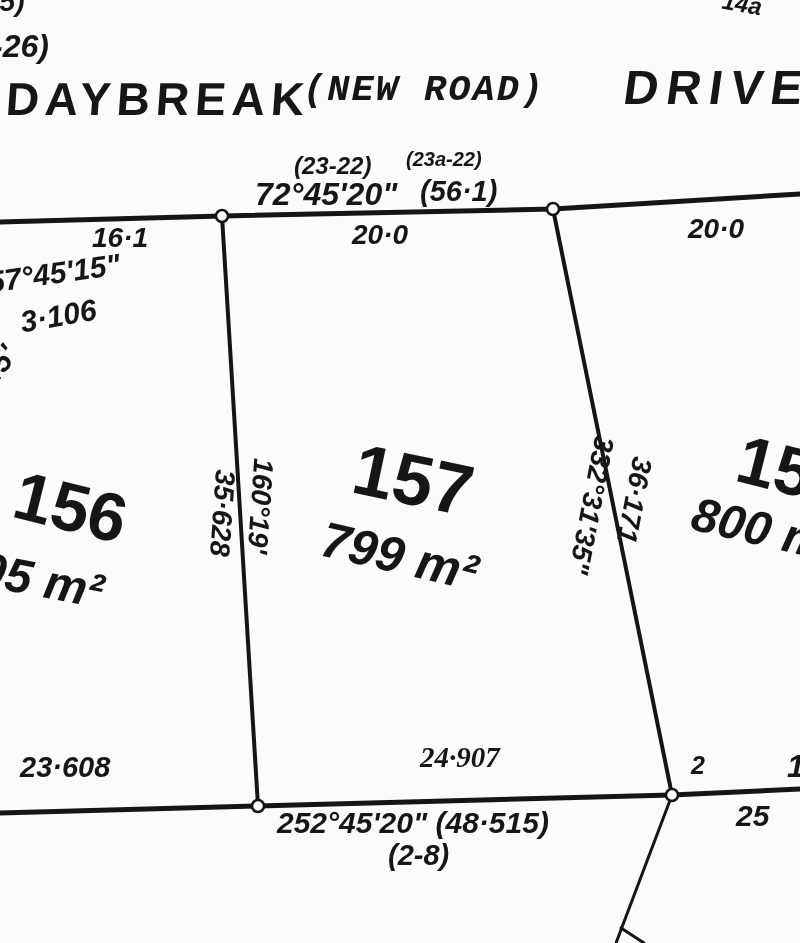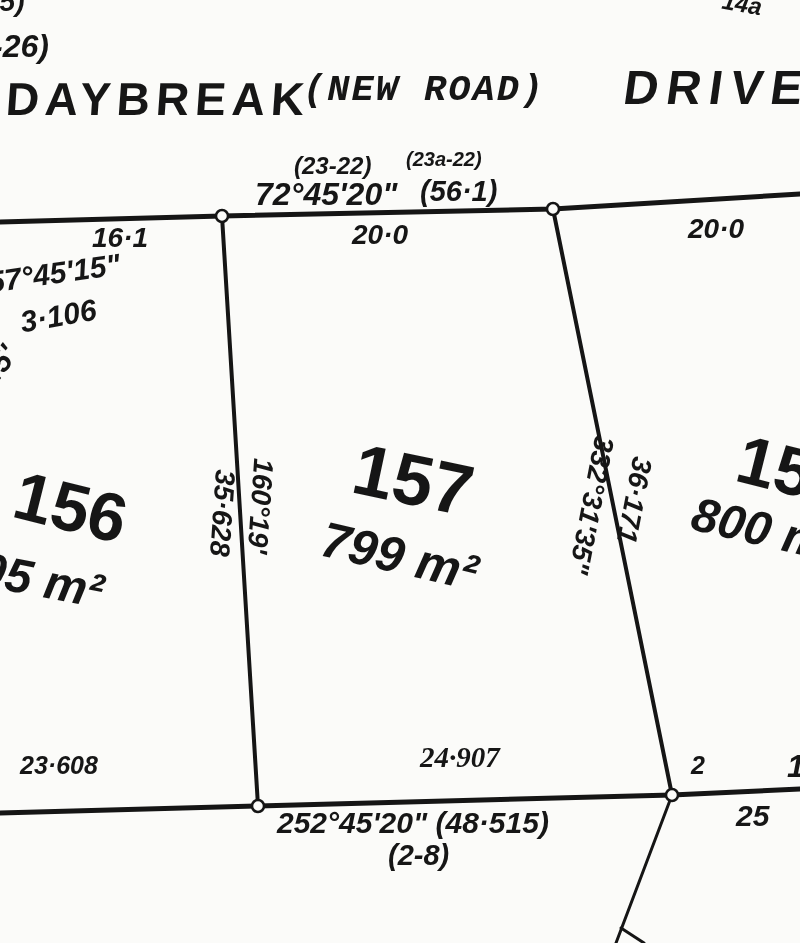--- a/index.html
+++ b/index.html
@@ -61,20 +61,20 @@
 
 <div class="t b" style="left:747px;top:424px;font-size:68px;transform:rotate(14deg);transform-origin:left top;">158</div>
 <div class="t i b" style="left:698px;top:490px;font-size:48px;transform:rotate(13deg);transform-origin:left top;">800 m²</div>
 
 <div class="t i b" style="left:222px;top:513px;font-size:28px;transform:translate(-50%,-50%) rotate(94deg);">35·628</div>
 <div class="t i b" style="left:260px;top:506px;font-size:28px;transform:translate(-50%,-50%) rotate(94deg);">160°19'</div>
 
 <div class="t i b" style="left:591px;top:505px;font-size:28px;transform:translate(-50%,-50%) rotate(101deg);">332°31'35"</div>
 <div class="t i b" style="left:634px;top:500px;font-size:28px;transform:translate(-50%,-50%) rotate(101deg);">36·171</div>
 
-<div class="t i b" style="left:20px;top:753px;font-size:25px;text-align:center;">23·608</div>
+<div class="t i b" style="left:20px;top:753px;font-size:29px;text-align:center;">23·608</div>
 <div class="t i b" style="left:420px;top:743px;font-size:29px;font-family:Liberation Serif, serif;">24·907</div>
 <div class="t i b" style="left:277px;top:808px;font-size:30px;">252°45'20"  (48·515)</div>
 <div class="t i b" style="left:388px;top:841px;font-size:29px;">(2-8)</div>
 
 <div class="t i b" style="left:691px;top:753px;font-size:25px;">2</div>
 <div class="t i b" style="left:787px;top:750px;font-size:32px;">1</div>
 <div class="t i b" style="left:736px;top:801px;font-size:30px;">25</div>
 
 </body></html>

